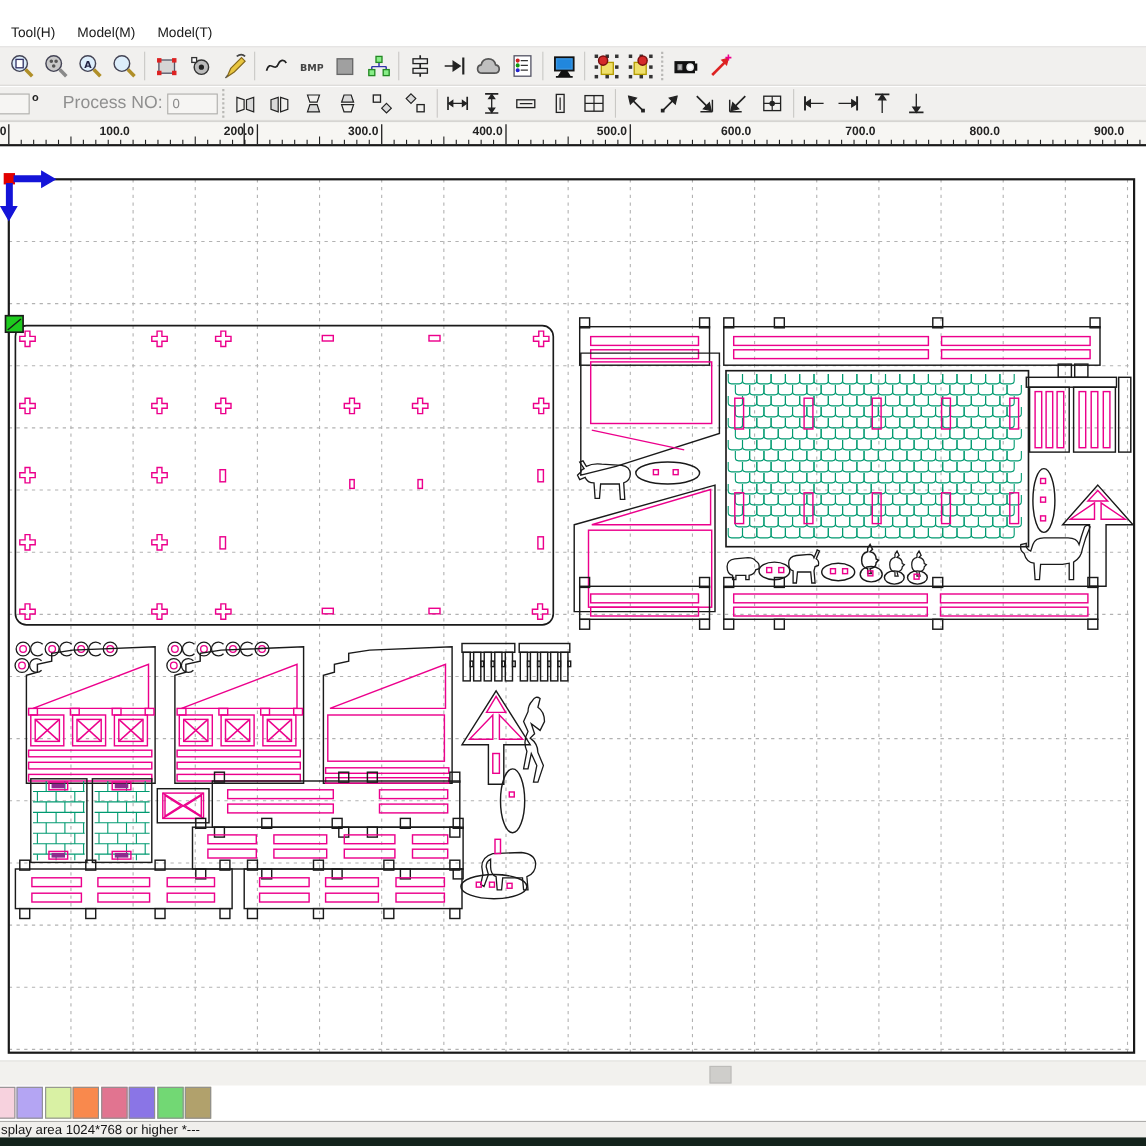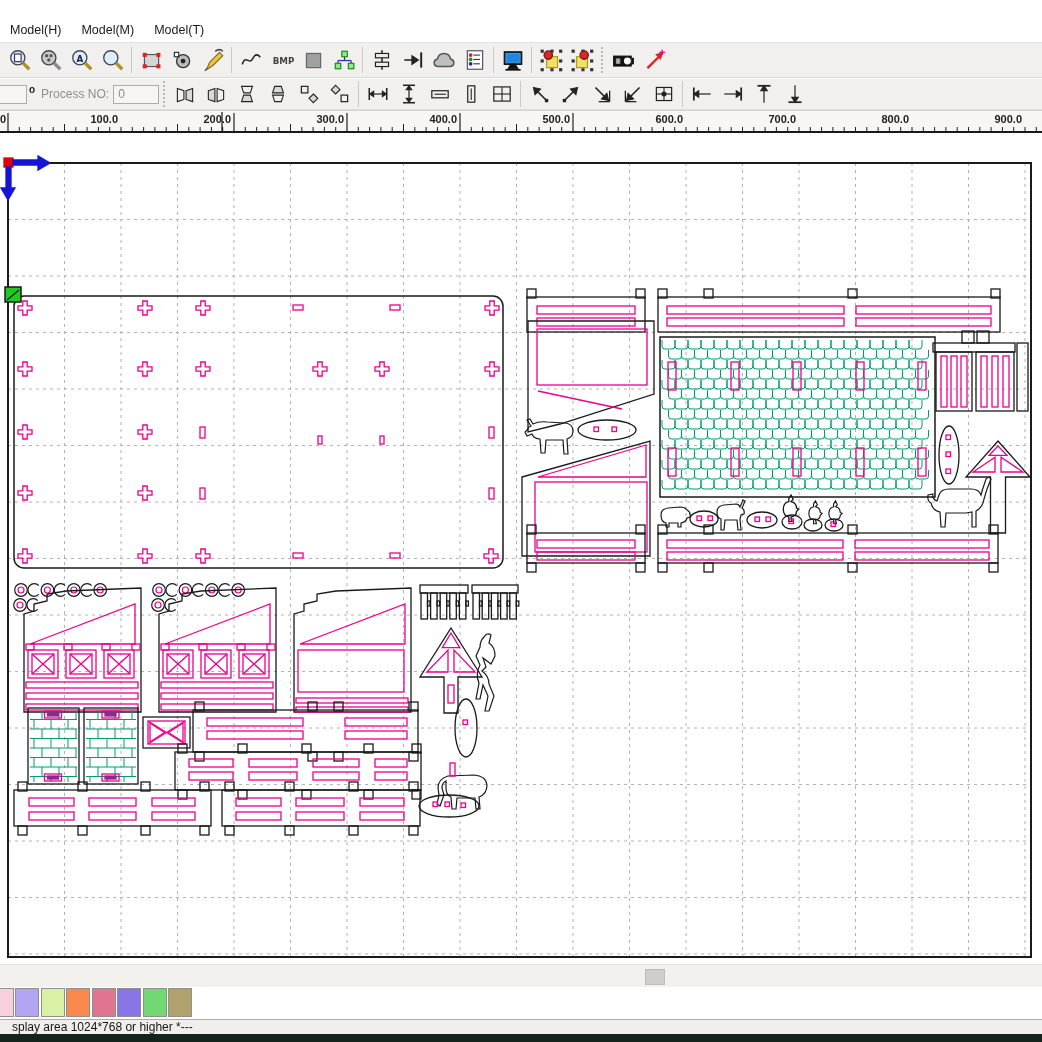--- a/index.html
+++ b/index.html
@@ -14,42 +14,42 @@
       border-bottom:1px solid #d9d8d5;display:flex;align-items:center;padding-left:4px;box-sizing:border-box;z-index:3;}
   #toolbar-edit{top:79px;left:0;width:100%;height:31px;background:#f1f0ee;border-bottom:1px solid #dddcd9;
       display:flex;align-items:center;box-sizing:border-box;z-index:3;}
   .tbtn{width:31px;height:30px;display:flex;align-items:center;justify-content:center;}
   .sep{width:1px;height:26px;background:#c9c8c5;margin:0 3px;}
   .sepdot{width:0;height:26px;border-left:2px dotted #b9b8b5;margin:0 4px;}
   .tb-input{height:19px;border:1px solid #adaca9;background:#f6f5f3;color:#8a8a8a;font-size:12px;
       padding:0 4px;box-sizing:border-box;font-family:"Liberation Sans",sans-serif;}
   #rotate-input{width:34px;margin-left:-7px;}
   #degree-label{font-size:10px;font-weight:bold;color:#222;vertical-align:top;margin:0 6px 10px 2px;}
-  #process-label{font-size:12px;color:#8f8f8f;margin:0 4px 0 0;}
+  #process-label{font-size:16px;color:#8f8f8f;margin:0 4px 0 16px;}
   #process-input{width:46px;}
   
   #ruler{top:110px;left:0;width:100%;height:21px;background:#f7f6f3;border-top:1px solid #d6d5d2;z-index:3;}
   #ruler-edge{top:131px;left:0;width:100%;height:2px;background:#191919;z-index:3;}
   
   #scene{top:0;left:0;z-index:1;}
   
   #hscroll{top:964px;left:0;width:100%;height:22px;background:#f2f1ee;border-top:1px solid #e2e1de;z-index:3;}
   #hscroll-thumb{position:absolute;left:645px;top:4px;width:18px;height:14px;background:#cfcecb;border:1px solid #bdbcb9;}
   
   #palette{top:987px;left:0;width:100%;height:31px;background:#fff;z-index:3;}
   .swatch{position:absolute;top:1px;width:24px;height:29px;border:1px solid #8f8f8f;box-sizing:border-box;}
   
   #statusbar{top:1019px;left:0;width:100%;height:15px;background:#f0efec;border-top:1px solid #adacaa;
-      font-size:12px;color:#151515;line-height:15px;padding-left:12px;box-sizing:border-box;z-index:3;}
+      font-size:12px;color:#151515;line-height:15px;padding-left:1px;box-sizing:border-box;z-index:3;}
   #bottombar{top:1034px;left:0;width:100%;height:8px;background:#14231c;z-index:3;}
 </style>
 </head>
 <body>
 
-<div id="menubar" class="abs"><span class="menu-item">Model(H)</span><span class="menu-item">Model(M)</span><span class="menu-item">Model(T)</span></div>
+<div id="menubar" class="abs"><span class="menu-item">Tool(H)</span><span class="menu-item">Model(M)</span><span class="menu-item">Model(T)</span></div>
 <div id="toolbar-main" class="abs">
     <span class="tbtn">
       <svg viewBox="0 0 22 22" width="24" height="24">
         <circle cx="9" cy="9" r="6.5" stroke="#445" fill="#ddeefb" stroke-width="1.2"></circle>
         <line x1="14" y1="14" x2="19.5" y2="19.5" stroke="#b08f28" stroke-width="3"></line>
         <rect x="6" y="5.5" width="6" height="7" stroke="#336" fill="#fff" stroke-width="1.1"></rect>
       </svg>
     </span>
     <span class="tbtn">
       <svg viewBox="0 0 22 22" width="24" height="24">

